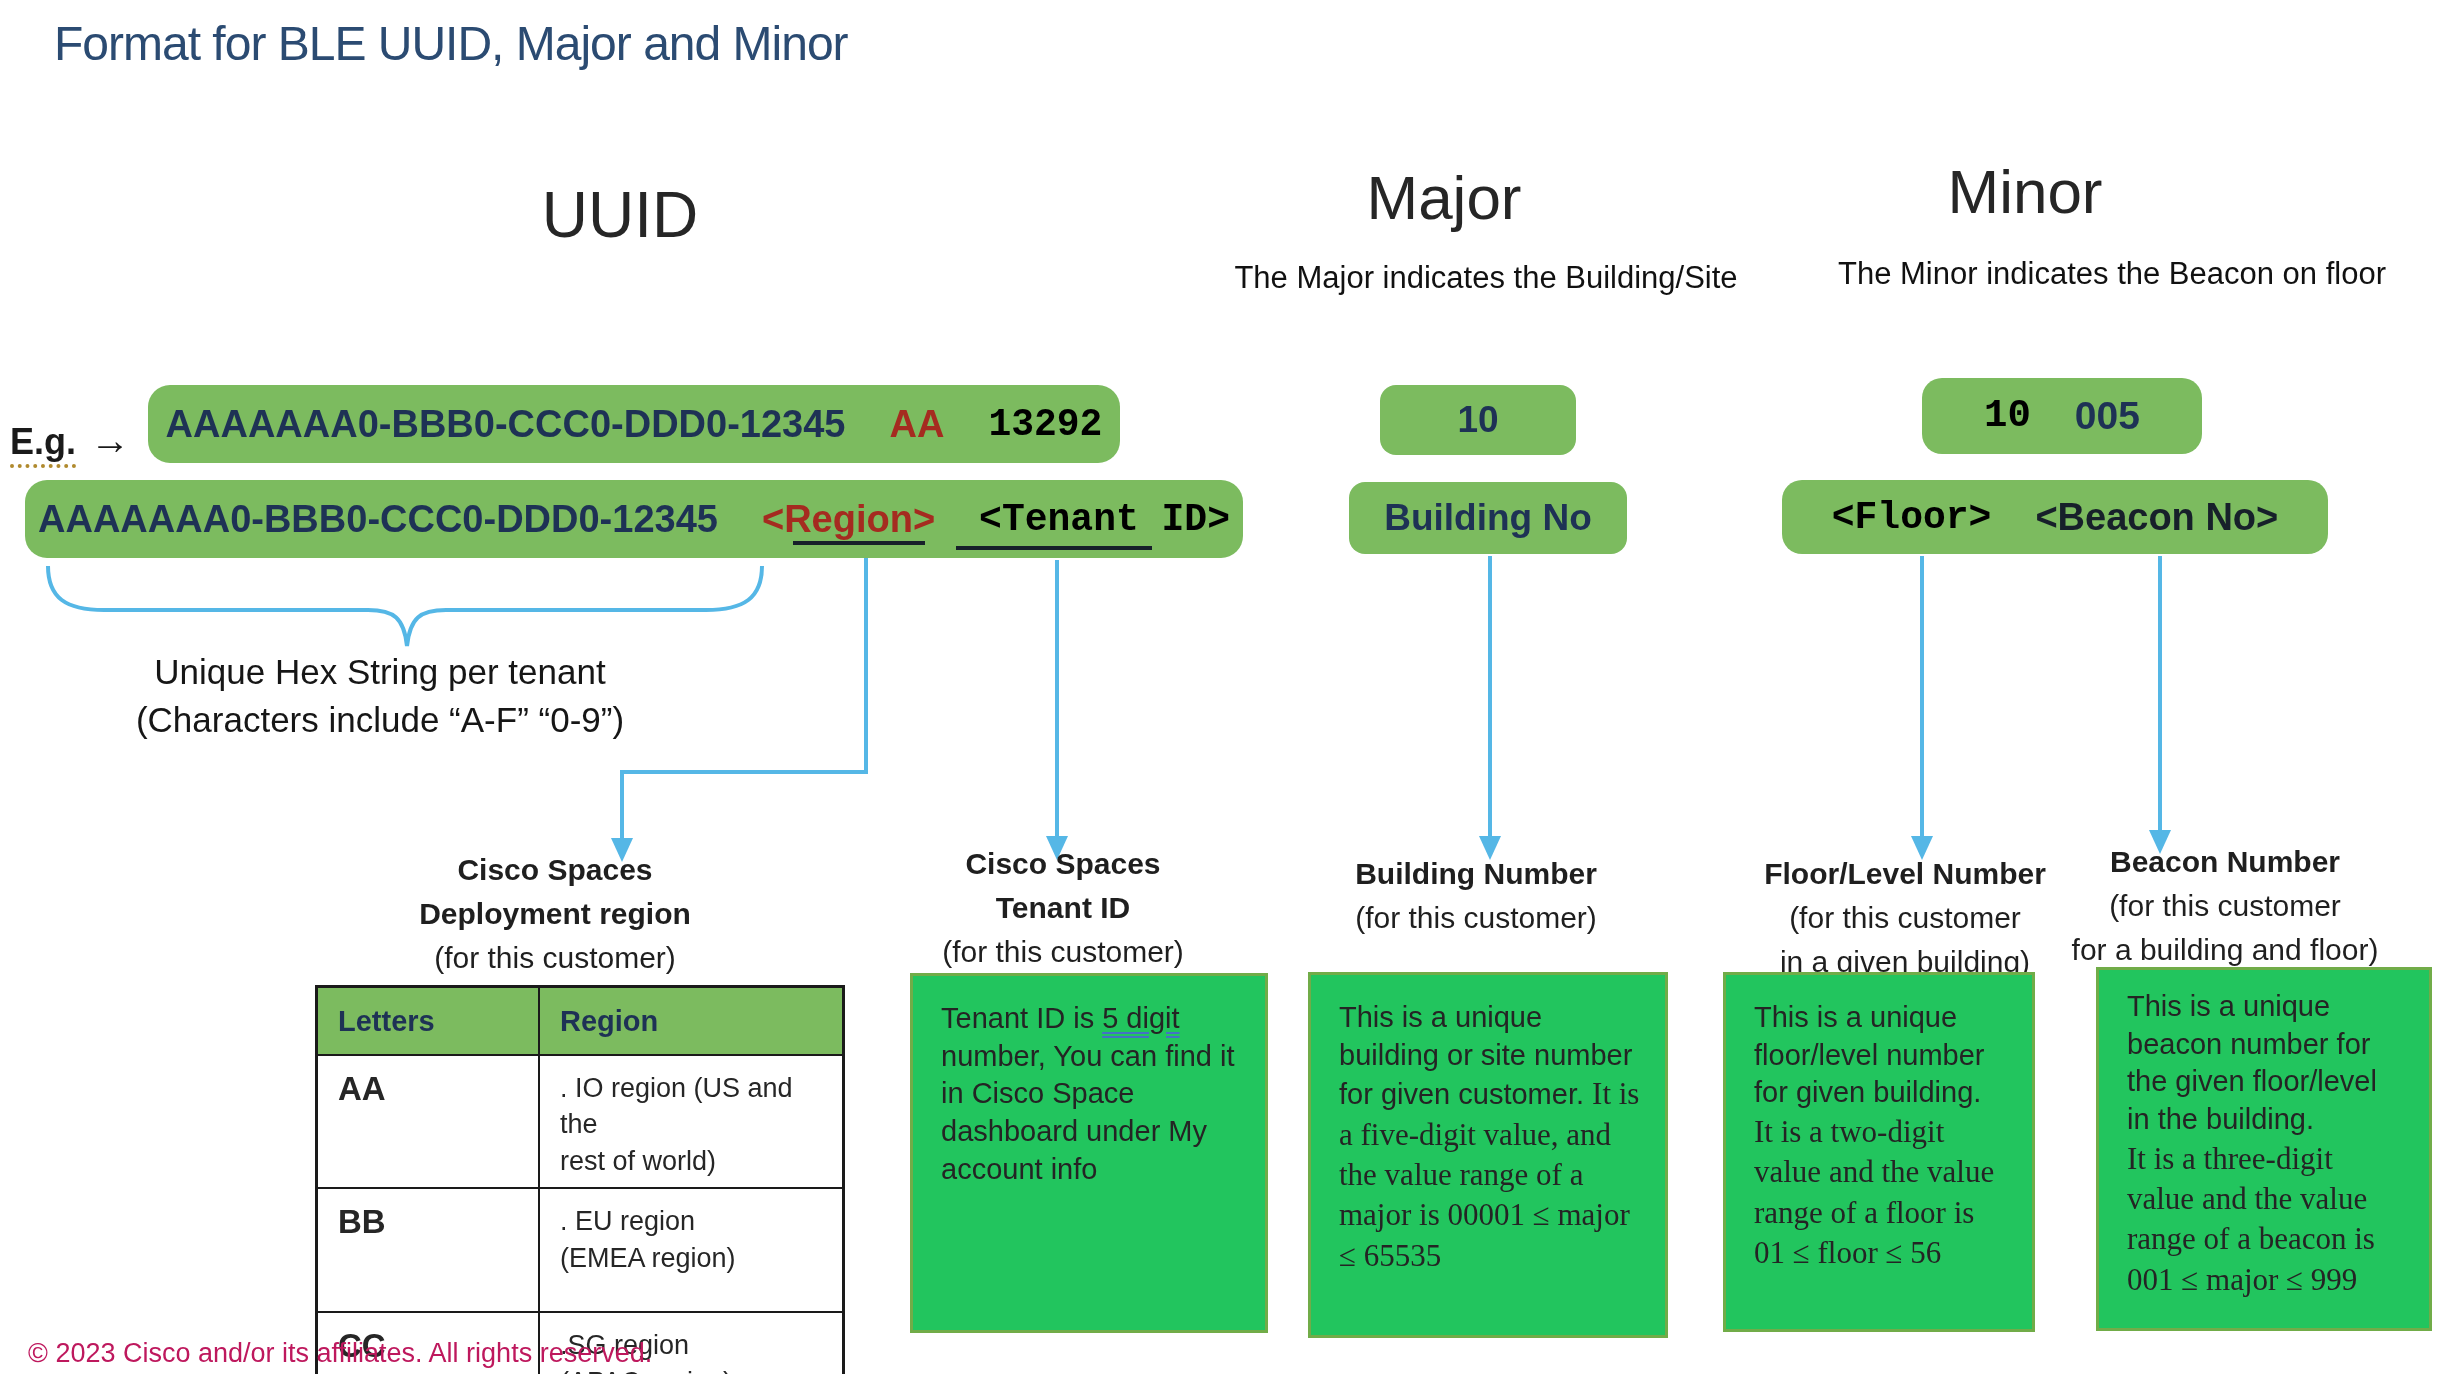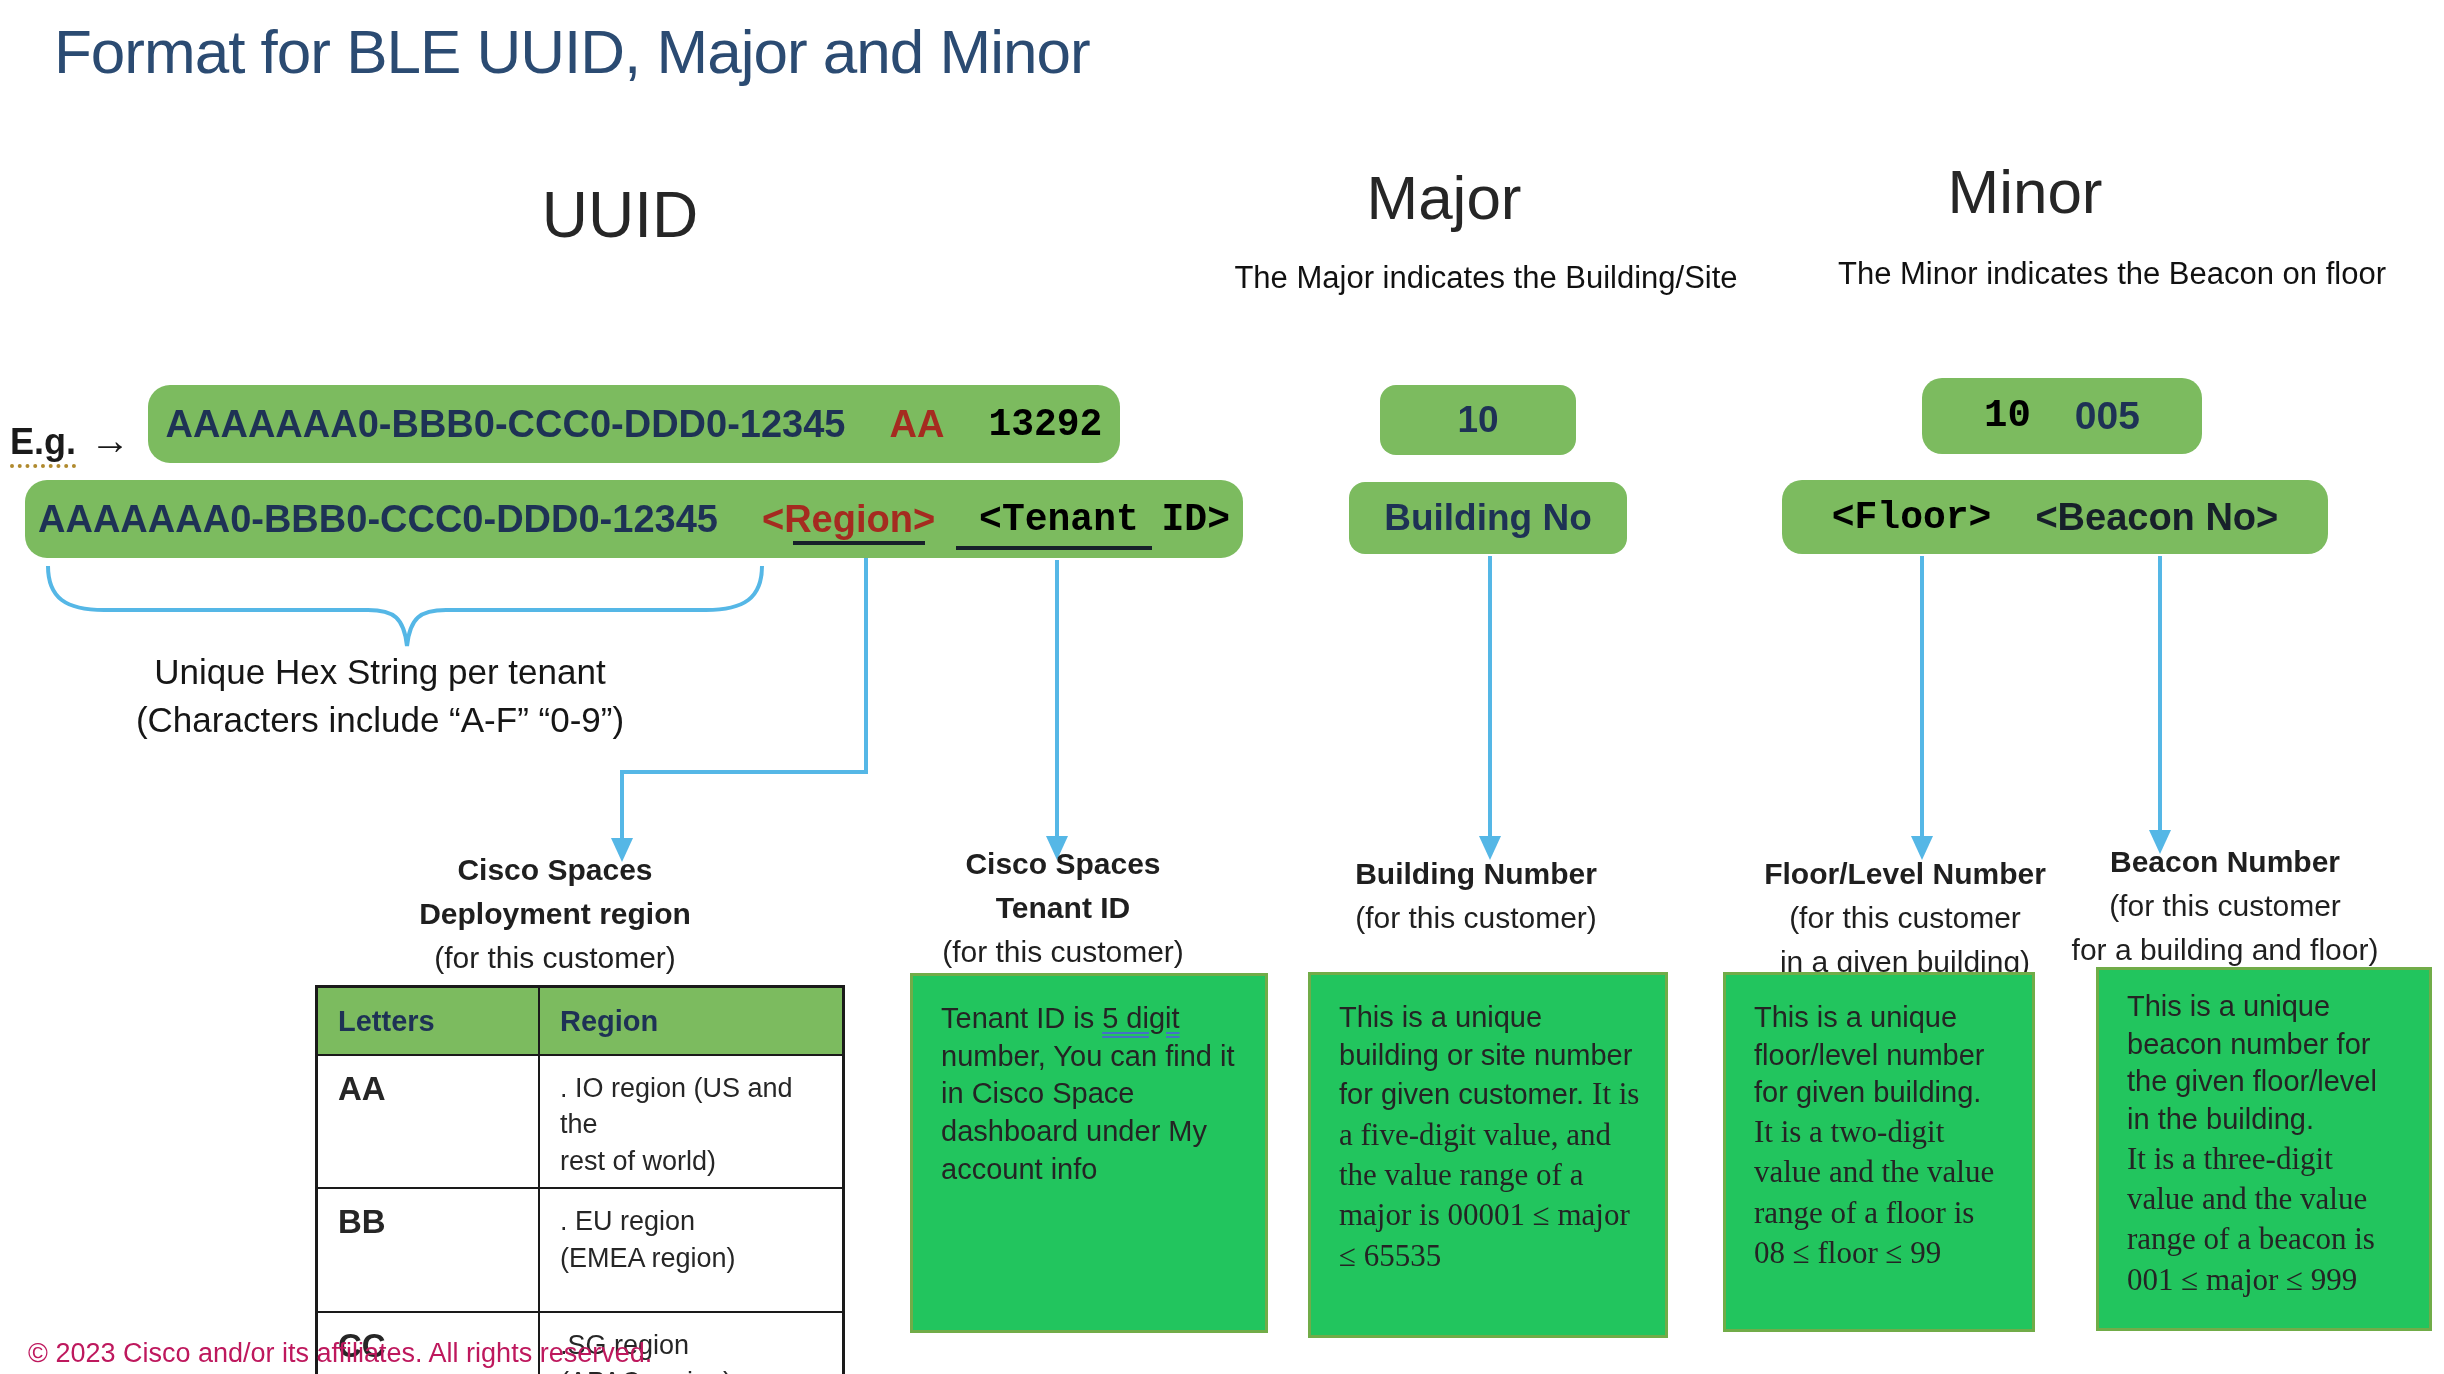--- a/index.html
+++ b/index.html
@@ -8,21 +8,21 @@
     width:2444px;height:1374px;
     background:#ffffff;
     font-family:"Liberation Sans", sans-serif;
     overflow:hidden;
     color:#1a1a1a;
   }
   .abs{position:absolute;}
   .cx{transform:translateX(-50%);}           
   .page-title{
     left:54px;top:16px;
-    font-size:62px;font-weight:400;letter-spacing:-1px;
+    font-size:48px;font-weight:400;letter-spacing:-1px;
     color:#2b4b72;white-space:nowrap;
   }
   .col-heading{font-weight:400;color:#262626;white-space:nowrap;}
   .col-sub{font-size:31px;font-weight:500;color:#111;white-space:nowrap;}
 
   .gbox{
     background:#7cbb5f;border-radius:22px;
     display:flex;align-items:center;justify-content:center;
     font-weight:700;white-space:nowrap;gap:44px;
   }
@@ -223,21 +223,21 @@
 
   <div class="info-box" style="left:910px;top:973px;width:358px;height:360px;">
     <span>Tenant ID is </span><span class="dblue-u">5 digit</span><span> number, You can find it in Cisco Space dashboard under My account info</span>
   </div>
 
   <div class="info-box" style="left:1308px;top:972px;width:360px;height:366px;">
     <span>This is a unique building or site number for given customer. </span><span class="serif">It is a five-digit value, and the value range of a major is 00001 ≤ major ≤ 65535</span>
   </div>
 
   <div class="info-box" style="left:1723px;top:972px;width:312px;height:360px;">
-    <span>This is a unique floor/level number for given building.</span><span class="serif block">It is a two-digit value and the value range of a floor is 08 ≤ floor ≤ 99</span>
+    <span>This is a unique floor/level number for given building.</span><span class="serif block">It is a two-digit value and the value range of a floor is 01 ≤ floor ≤ 56</span>
   </div>
 
   <div class="info-box" style="left:2096px;top:967px;width:336px;height:364px;padding-top:18px;">
     <span>This is a unique beacon number for the given floor/level in the building.</span><span class="serif block">It is a three-digit value and the value range of a beacon is 001 ≤ major ≤ 999</span>
   </div>
 
   <div class="abs footer">© 2023  Cisco and/or its affiliates. All rights reserved.</div>
 
 </div>
 

